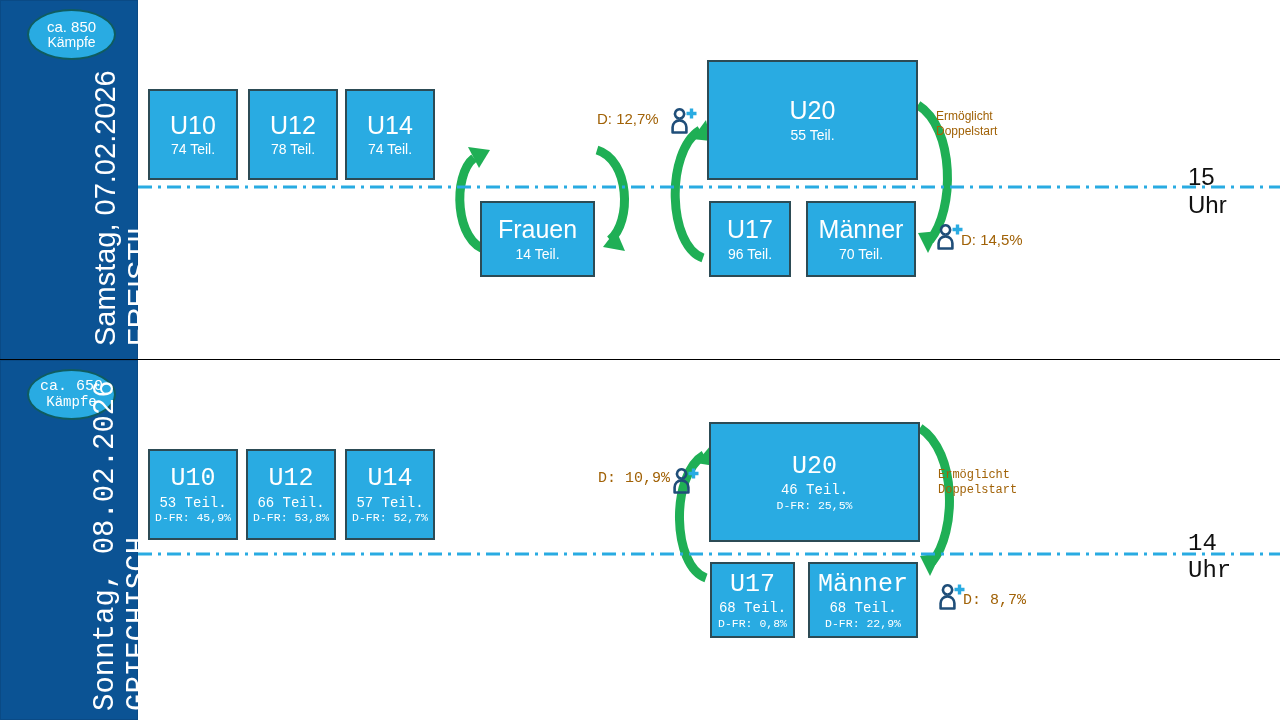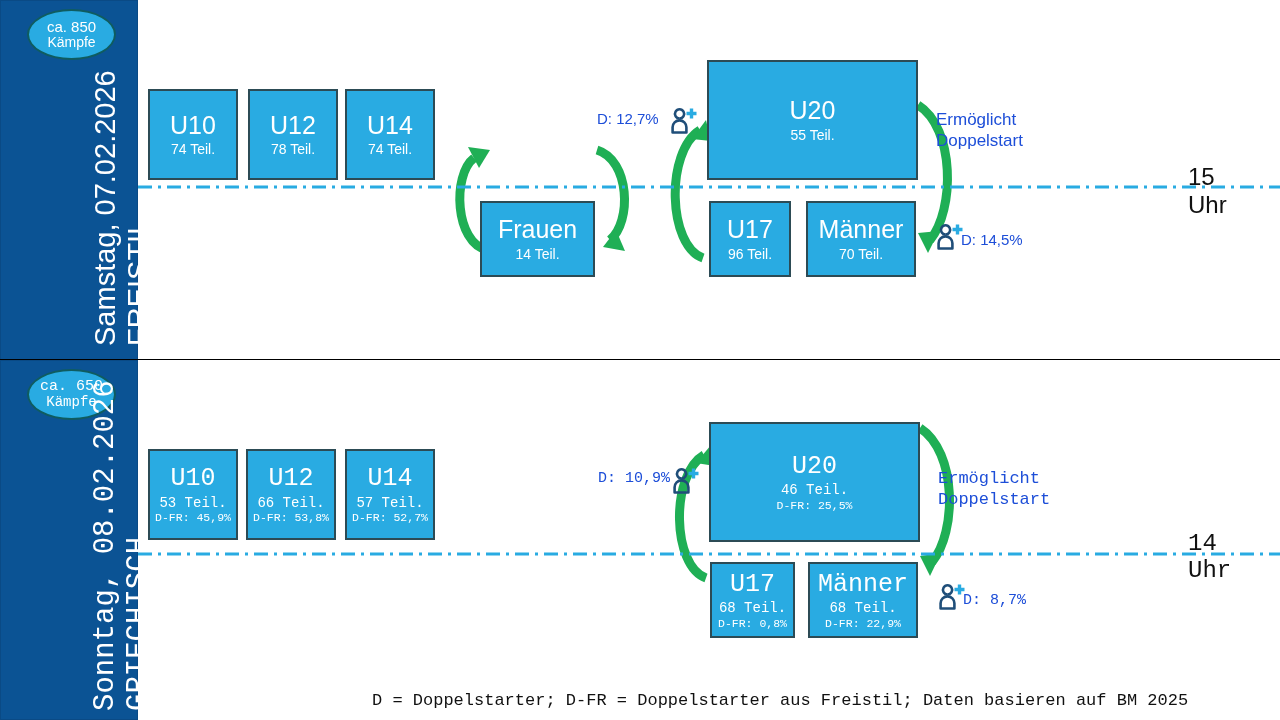--- a/index.html
+++ b/index.html
@@ -69,24 +69,24 @@
     display:flex;flex-direction:column;align-items:center;justify-content:center;
     text-align:center;
     line-height:1.18;
   }
   .cat .cat-title{font-size:25px;margin-bottom:1px;}
   .cat .cat-sub{font-size:14px;}
   .cat .cat-sub2{font-size:11.5px;}
 
   
   .annot{
-    position:absolute;font-size:15px;color:#1d4ed8;white-space:nowrap;
+    position:absolute;font-size:15px;color:#a16207;white-space:nowrap;
     line-height:1.25;
   }
-  .annot.small{font-size:17px;}
+  .annot.small{font-size:12px;}
   .footer-note{
     position:absolute;font-size:17px;color:#111;white-space:nowrap;
   }
 
   
   .person-add{position:absolute;width:32px;height:30px;}
 
   
   .arrows{position:absolute;left:0;top:0;width:1280px;height:360px;pointer-events:none;}
 </style>
@@ -270,16 +270,15 @@
 
     <span class="person-add" style="left:934px;top:222px;">
       <svg viewBox="0 0 32 30" width="32" height="30">
         <path d="M13.5,12.5 a4.6,4.6 0 1,1 0.1,0" fill="none" stroke="#1F4E79" stroke-width="2.6"></path>
         <path d="M6.6,26.5 v-5.2 a6.9,6.9 0 0,1 13.8,0 v5.2 z" fill="none" stroke="#1F4E79" stroke-width="2.6" stroke-linejoin="round"></path>
         <path d="M25.5,2.5 v10 M20.5,7.5 h10" stroke="#29ABE2" stroke-width="3.4" stroke-linecap="butt"></path>
       </svg>
     </span>
     <div class="annot" style="left:963px;top:232px;">D: 8,7%</div>
 
-    <div class="footer-note" style="left:372px;top:331px;">D = Doppelstarter; D-FR = Doppelstarter aus Freistil; Daten basieren auf BM 2025</div>
   </div>
 
 </div>
 
 </body></html>

